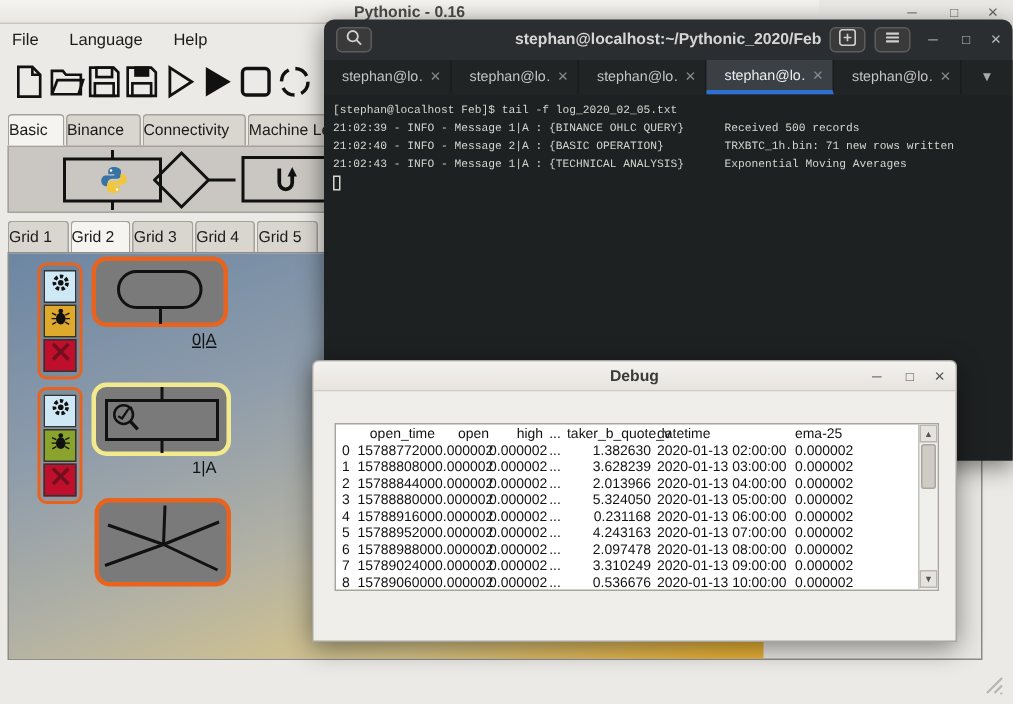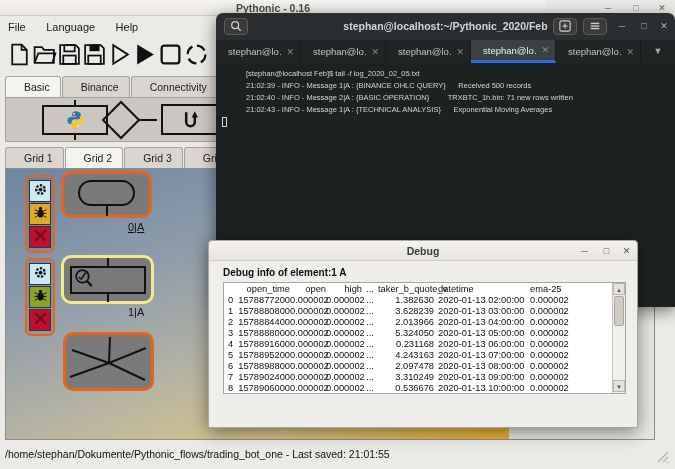--- a/index.html
+++ b/index.html
@@ -15,21 +15,21 @@
   #mw-min { left:600px; top:0; } #mw-max { left:628px; top:0; } #mw-close { left:654px; top:0; }
 
   #mw-menubar { left:0; top:17px; width:675px; height:19px; }
   .menu-item { display:inline-block; padding:3px 8px 0 8px; font-size:11px; color:#1a1a1a; }
   #mw-toolbar { left:0; top:36px; width:675px; height:38px; }
   .tb-icon { top:6px; width:25px; height:25px; }
   .tb-icon svg { width:100%; height:100%; }
 
   
   .tabrow { height:21px; }
-  .tab { display:inline-block; height:21px; padding:4px 10px 0 18px; font-size:10.5px; color:#1a1a1a;
+  .tab { display:inline-block; height:21px; padding:4px 10px 0 0; font-size:10.5px; color:#1a1a1a;
          background:#d9d5cf; border:1px solid #a5a19b; border-bottom:none; border-radius:3px 3px 0 0; margin-right:1px; }
   .tab.active { background:#f6f4f1; position:relative; z-index:2; }
   #element-tabs { left:5px; top:76px; width:670px; }
   #toolbox { left:5px; top:97px; width:650px; height:45px; background:#cac7c2; border:1px solid #a5a19b; }
 
   .sym-rect { border:2px solid #111; }
   .conn-v { width:2px; background:#111; left:50%; margin-left:-1px; }
 
   #grid-tabs { left:5px; top:147px; width:670px; }
   #scrollarea { left:5px; top:168px; width:650px; height:272px; border:1px solid #8f8b86; background:#e9e7e3; }
@@ -53,21 +53,21 @@
                display:flex; align-items:center; justify-content:center; }
   .term-winbtn { top:5px; font-size:9px; color:#b9b9b9; width:16px; text-align:center; line-height:17px; }
   #term-tabbar { left:0; top:27px; width:100%; height:23px; background:#212425; display:flex; }
   .term-tab { width:85px; height:23px; font-size:9.5px; color:#c4c4c4; display:flex; align-items:center;
               padding:0 6px 0 12px; border-right:1px solid #191b1c; }
   .term-tab .lbl { flex:1; overflow:hidden; white-space:nowrap; }
   .term-tab .x { color:#8b8b8b; font-size:9px; margin-left:4px; }
   .term-tab.active { background:#3b4045; color:#eeeeee; border-bottom:3px solid #2e6fd4; }
   #term-caret { flex:1; text-align:center; color:#aaaaaa; font-size:9px; line-height:23px; }
   #term-content { left:0; top:50px; width:100%; height:244px; background:#1e2122; padding:5px 0 0 6px; }
-  #terminal-output { font-family:Liberation Sans, sans-serif; font-size:7.5px; line-height:12px; color:#d3d7cf; white-space:pre;margin-left:24px; }
+  #terminal-output { font-family:Liberation Mono, monospace; font-size:7.5px; line-height:12px; color:#d3d7cf; white-space:pre; }
   #term-cursor { left:6px; top:54px; width:5px; height:10px; border:1px solid #d3d7cf; }
 
   
   #debug-dialog { left:208px; top:240px; width:430px; height:188px; background:#f0eeea; border:1px solid #a9a59f;
                   border-radius:4px 4px 0 0; box-shadow:0 4px 18px rgba(0,0,0,0.45); z-index:20; }
   #dbg-titlebar { left:0; top:0; width:100%; height:20px; background:linear-gradient(#f4f2ef,#e7e4df); border-bottom:1px solid #cfccc6; border-radius:4px 4px 0 0; }
   #dbg-title { width:100%; text-align:center; font-size:10.5px; font-weight:bold; color:#3a3a3a; line-height:20px; }
   .dbg-winbtn { top:2px; font-size:9px; color:#555; width:15px; text-align:center; line-height:16px; }
   #dbg-info { left:14px; top:26px; font-size:10px; font-weight:bold; color:#111; }
   #dbg-textarea { left:14px; top:41px; width:403px; height:112px; background:#ffffff; border:1px solid #a8a49e; overflow:hidden; }
@@ -269,23 +269,20 @@
           <line x1="44" y1="2" x2="43" y2="28"></line>
           <line x1="43" y1="28" x2="6" y2="15"></line>
           <line x1="43" y1="28" x2="4" y2="42"></line>
           <line x1="43" y1="28" x2="80" y2="13"></line>
           <line x1="43" y1="28" x2="79" y2="45"></line>
           </svg>
       </div>
     </div>
   </div>
 
-  <div id="statusbar" class="abs">
-    <div id="status-text" class="abs">/home/stephan/Dokumente/Pythonic_flows/trading_bot_one - Last saved: 21:01:55</div>
-  </div>
   <span id="resize-grip" class="abs">
     <svg viewBox="0 0 16 14" width="16" height="14" stroke="#b9b5ae" stroke-width="1.5">
       <line x1="15" y1="3" x2="5" y2="13"></line>
         <line x1="15" y1="8" x2="10" y2="13"></line>
         <line x1="15" y1="13" x2="14" y2="14"></line>
       </svg>
   </span>
 </div>
 
 <div id="terminal" class="abs">
@@ -350,21 +347,20 @@
   </div>
 </div>
 
 <div id="debug-dialog" class="abs">
   <div id="dbg-titlebar" class="abs">
     <div id="dbg-title">Debug</div>
     <div class="abs dbg-winbtn" style="left:368px;">─</div>
     <div class="abs dbg-winbtn" style="left:390px;">□</div>
     <div class="abs dbg-winbtn" style="left:410px;">✕</div>
   </div>
-  <div id="dbg-info" class="abs">Debug info of element:1 A</div>
 
   <div id="dbg-textarea" class="abs">
     <div id="dbg-table" class="abs">
         <div class="trow">
           <span class="c0"></span>
           <span class="c1">open_time</span>
           <span class="c2">open</span>
           <span class="c3">high</span>
           <span class="c4">...</span>
           <span class="c5">taker_b_quote_v</span>

